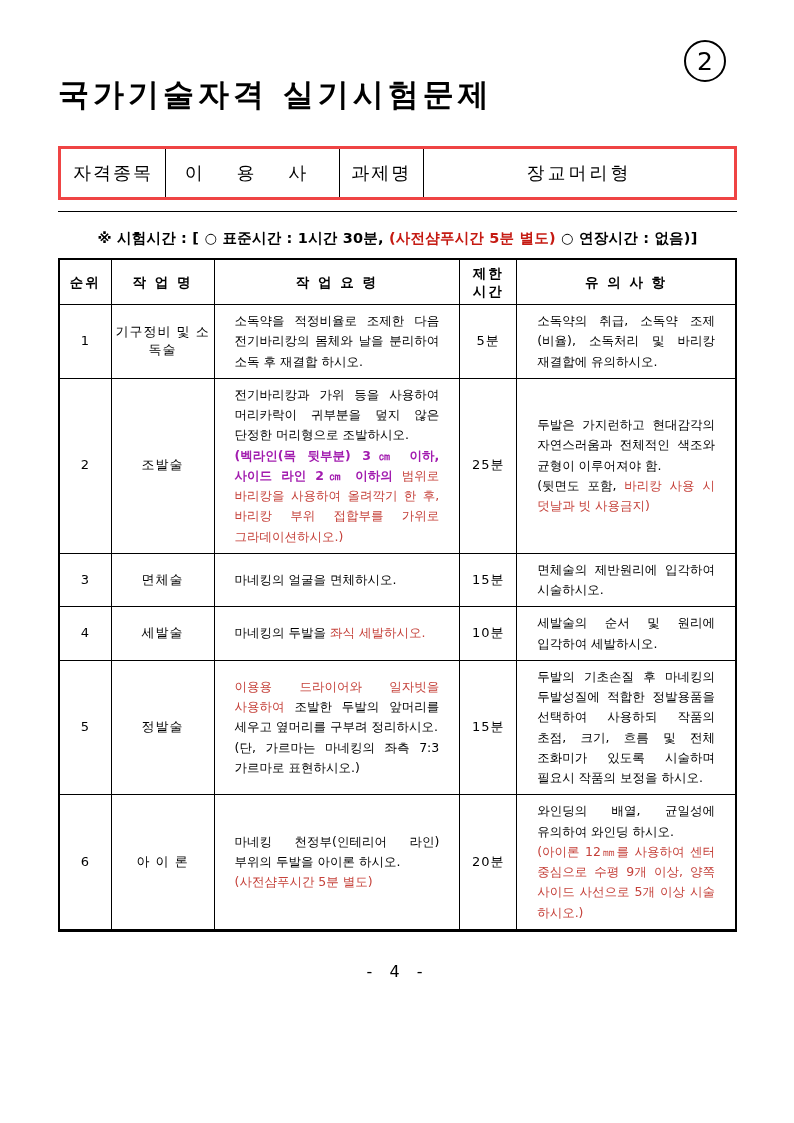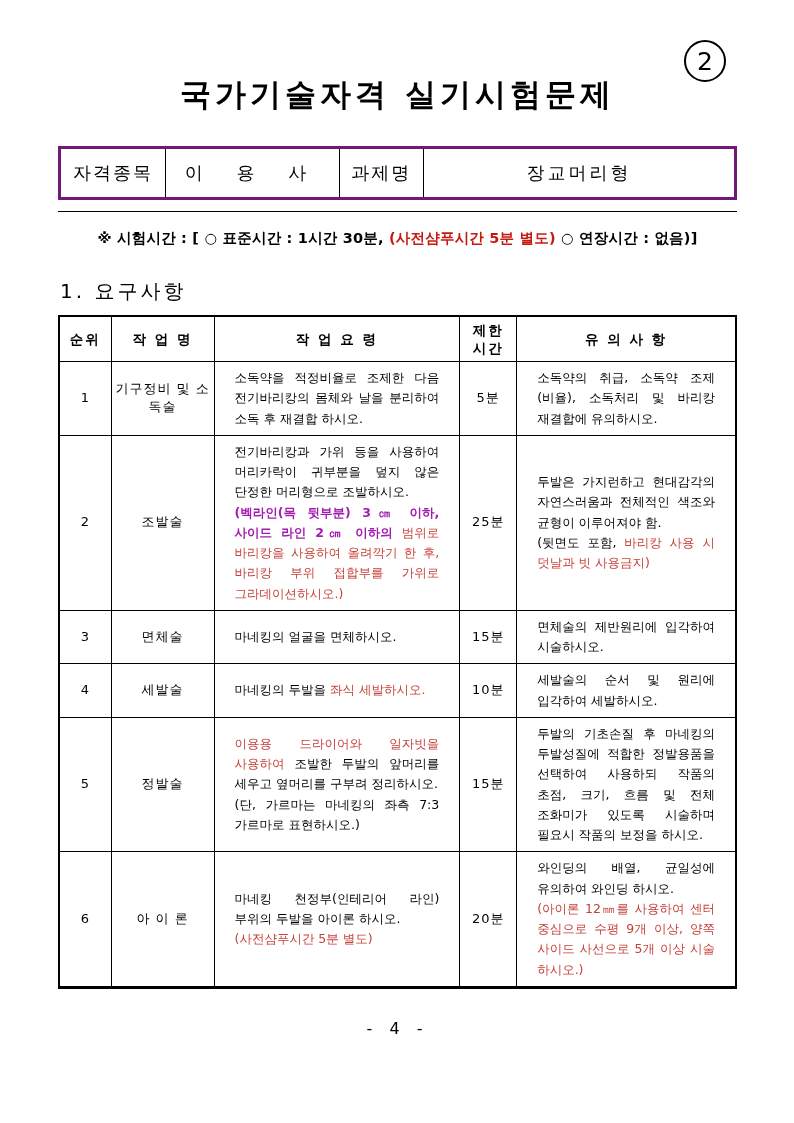--- a/index.html
+++ b/index.html
@@ -12,27 +12,27 @@
 
   
   .circle-num{
     position:absolute;top:40px;right:68px;width:38px;height:38px;
     border:2px solid #000;border-radius:50%;
     display:flex;align-items:center;justify-content:center;
     font-size:25px;font-weight:400;
   }
 
   .doc-title{
-    margin:34px 0 0 0;text-align:center;
+    margin:34px 0 0 0;
     font-size:31px;font-weight:bold;letter-spacing:4px;
   }
 
   
   table{border-collapse:collapse;}
-  .info-table{width:100%;margin-top:30px;border:3px solid #701a75;table-layout:fixed;}
+  .info-table{width:100%;margin-top:30px;border:3px solid #ef4444;table-layout:fixed;}
   .info-table td{
     border:1.5px solid #000;text-align:center;vertical-align:middle;
     font-size:18px;height:48px;letter-spacing:2px;padding:0 4px;
   }
   .info-table .w1{width:15.1%;}
   .info-table .w2{width:25.8%;letter-spacing:14px;}
   .info-table .w3{width:11.8%;}
   .info-table .w4{width:47.3%;letter-spacing:3px;text-align:center;}
 
   .secret-line{margin-top:17px;font-size:14px;font-weight:bold;letter-spacing:1px;}
@@ -93,21 +93,20 @@
     </tbody>
   </table>
 
 
   <hr class="rule">
 
   <div class="exam-time">
     <span>※ 시험시간 : [ ○ 표준시간 : 1시간 30분, </span><span class="red">(사전샴푸시간 5분 별도)</span><span>  ○ 연장시간 : 없음)]</span>
   </div>
 
-  <h2 class="section-heading">1. 요구사항</h2>
 
 
   <table class="task-table">
     <colgroup>
       <col class="c-rank">
         <col class="c-name">
         <col class="c-method">
         <col class="c-time">
         <col class="c-caution">
     </colgroup>

